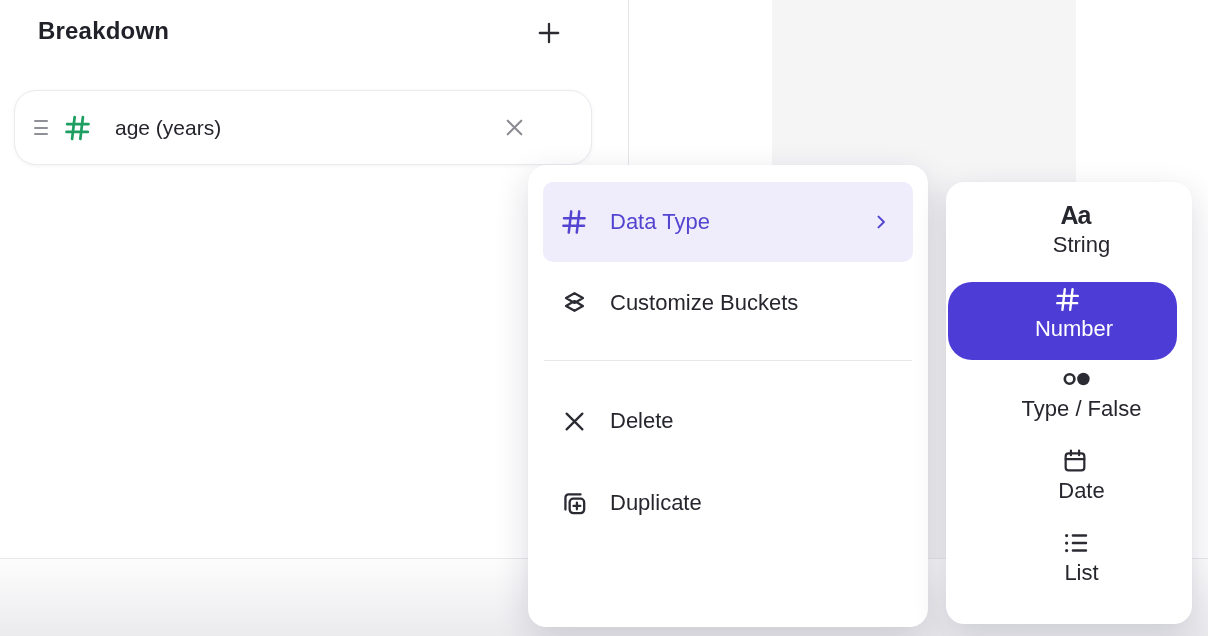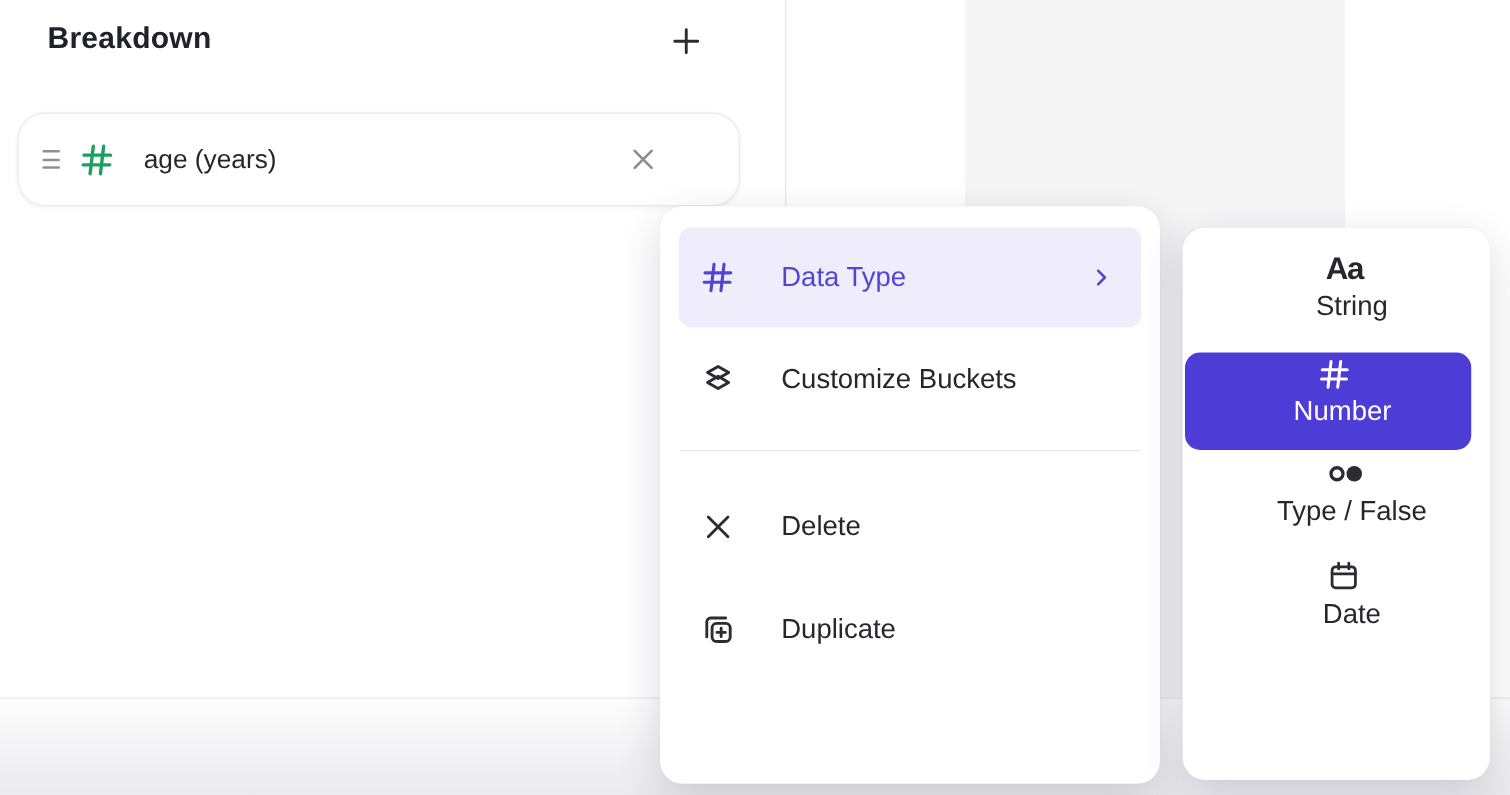--- a/index.html
+++ b/index.html
@@ -34,36 +34,36 @@
   .field-remove{position:absolute;left:482px;top:50%;transform:translateY(-50%);width:34px;height:34px;border:none;background:transparent;
     display:flex;align-items:center;justify-content:center;color:#8c8c94;cursor:pointer;}
   .kebab-btn{position:absolute;left:532px;top:99px;width:52px;height:54px;border:none;border-radius:12px;background:#e9e7f8;
     display:flex;flex-direction:column;align-items:center;justify-content:center;gap:7px;cursor:pointer;}
   .kebab-btn i{display:block;width:6px;height:6px;border-radius:50%;background:#4c3cd0;}
 
   
   .menu{position:absolute;left:528px;top:165px;width:400px;height:462px;box-sizing:border-box;z-index:5;
     background:#fff;border-radius:18px;box-shadow:0 12px 34px rgba(25,25,60,.16),0 0 1px rgba(0,0,0,.06);
     padding:17px 15px 0 15px;}
-  .menu-item{height:82px;display:flex;align-items:center;padding:0 16px;box-sizing:border-box;cursor:pointer;position:relative;border-radius:10px;gap:15px;}
+  .menu-item{height:82px;display:flex;align-items:center;padding:0 16px;box-sizing:border-box;cursor:pointer;position:relative;border-radius:10px;}
   .menu-item.active{height:80px;background:#efedfb;color:#5445d1;}
   .menu-item .mi-icon{width:30px;display:flex;justify-content:center;flex:0 0 30px;color:#2b2b33;}
   .menu-item.active .mi-icon{color:#5445d1;}
   .menu-item .mi-label{margin-left:21px;font-size:22px;font-weight:500;color:#26262e;white-space:nowrap;}
   .menu-item.active .mi-label{color:#5445d1;}
   .menu-item .mi-chevron{position:absolute;right:22px;top:50%;transform:translateY(-50%);color:#5445d1;}
   .menu-divider{height:1px;background:#e7e7ea;margin:16px 1px 19px 1px;}
 
   .submenu{position:absolute;left:946px;top:182px;width:246px;height:442px;box-sizing:border-box;z-index:6;
     background:#fff;border-radius:18px;box-shadow:0 12px 34px rgba(25,25,60,.16),0 0 1px rgba(0,0,0,.06);
     padding:16px 0;}
   .sub-item{height:82px;display:flex;align-items:center;padding:0 0 0 17px;box-sizing:border-box;cursor:pointer;flex-direction:column;}
   .sub-item .si-icon{width:34px;display:flex;justify-content:flex-start;align-items:center;flex:0 0 34px;color:#2b2b33;}
   .sub-item .si-label{margin-left:8px;font-size:22px;font-weight:500;color:#26262e;white-space:nowrap;}
-  .sub-item.selected{height:78px;margin:2px 15px 2px 2px;background:#4e3cd6;border-radius:12px;padding-left:15px;}
+  .sub-item.selected{height:78px;margin:2px 15px 2px 2px;background:#4e3cd6;border-radius:24px;padding-left:15px;}
   .sub-item.selected .si-icon{color:#ffffff;}
   .sub-item.selected .si-label{color:#ffffff;}
   .aa-glyph{font-size:25px;font-weight:600;color:#26262e;line-height:1;letter-spacing:-1px;}
 </style>
 </head>
 <body>
 
 <div class="v-divider"></div>
 <div class="gray-block"></div>
 <div class="footer"></div>
@@ -186,13 +186,22 @@
   <div class="sub-item">
     <span class="si-icon">
       <svg width="28" height="28" viewBox="0 0 24 24" fill="none" stroke="currentColor" stroke-width="1.9" stroke-linecap="round" stroke-linejoin="round">
         <rect x="4" y="5.5" width="16" height="14.5" rx="2.5"></rect>
         <path d="M8.5 3v4M15.5 3v4M4 10.3h16"></path>
       </svg>
     </span>
     <span class="si-label">Date</span>
   </div>
 
+  <div class="sub-item">
+    <span class="si-icon">
+      <svg width="30" height="30" viewBox="0 0 24 24" fill="none" stroke="currentColor" stroke-width="1.9" stroke-linecap="round">
+        <path d="M9.5 6h10.5M9.5 12h10.5M9.5 18h10.5"></path>
+        <path d="M4.5 6v.01M4.5 12v.01M4.5 18v.01" stroke-width="2.6"></path>
+      </svg>
+    </span>
+    <span class="si-label">List</span>
+  </div>
 </div>
 
 </body></html>

